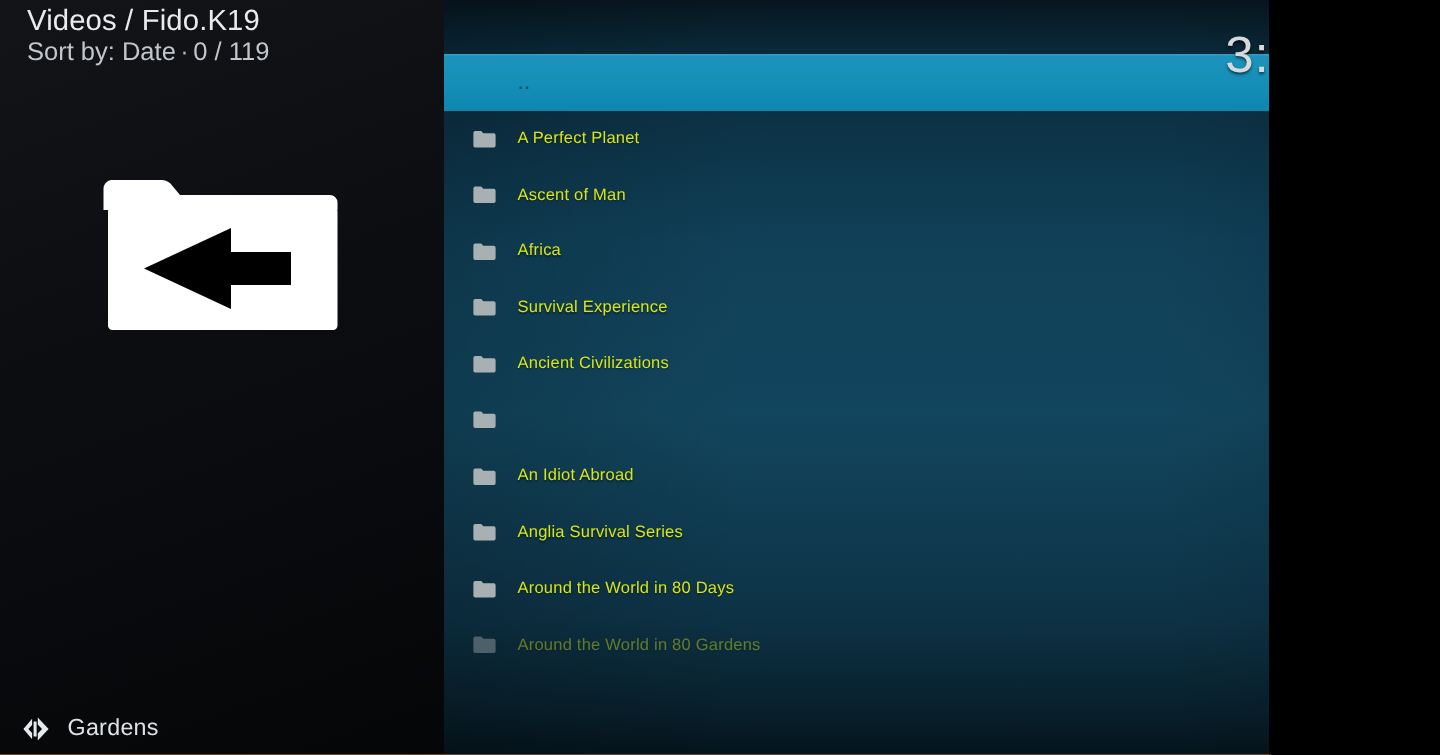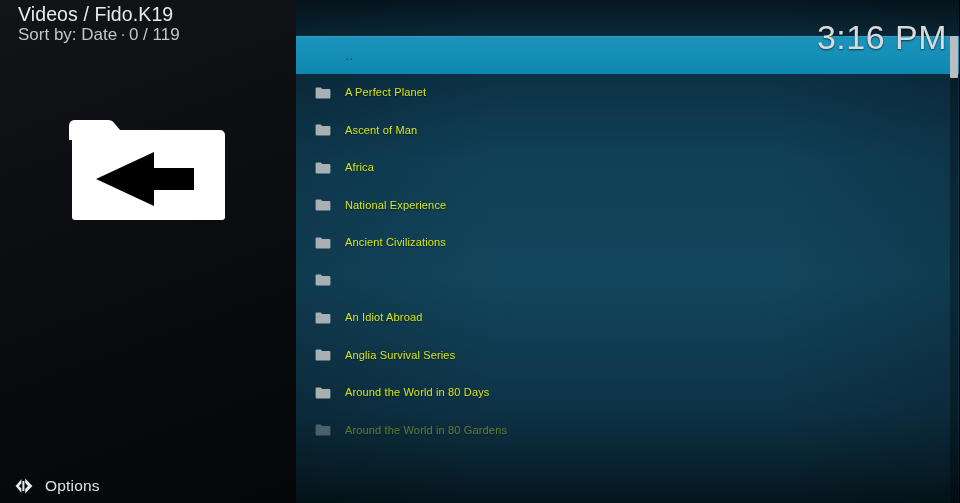--- a/index.html
+++ b/index.html
@@ -9,21 +9,21 @@
   }
   body {
     width: 960px;
     height: 503px;
     overflow: hidden;
     font-family: "Liberation Sans", sans-serif;
     -webkit-font-smoothing: antialiased;
   }
   #screen {
     position: relative;
-    width: 959px;
+    width: 846px;
     height: 503px;
     background: #fdba74;
     overflow: hidden;
   }
 
   
   #left-panel {
     position: absolute;
     left: 0; top: 0;
     width: 296px;
@@ -214,21 +214,21 @@
     </div>
 
     <div id="options-button">
       <span id="options-icon">
         <svg viewBox="0 0 20 18" xmlns="http://www.w3.org/2000/svg">
           <path d="M7.4 2.2 L1.6 9 L7.4 15.8 L7.4 11.6 L4.9 9 L7.4 6.4 Z" fill="#e6e9ec"></path>
           <path d="M11.2 1.4 L18.4 9 L11.2 16.6 L11.2 12.0 L14.0 9 L11.2 6.0 Z" fill="#e6e9ec"></path>
           <rect x="8.4" y="4.0" width="2.0" height="10.0" fill="#e6e9ec"></rect>
         </svg>
       </span>
-      <span id="options-label">Options</span>
+      <span id="options-label">Gardens</span>
     </div>
   </div>
 
   <div id="list-panel">
 
     <div id="clock">3:16 PM</div>
 
     <div id="list">
         <div class="row selected">
           <span class="row-icon">
@@ -261,21 +261,21 @@
             </svg>
           </span>
           <span class="row-label">Africa</span>
         </div>
         <div class="row">
           <span class="row-icon">
             <svg viewBox="0 0 16 13" xmlns="http://www.w3.org/2000/svg">
               <path d="M0.6 2.6 a1.2 1.2 0 0 1 1.2 -1.2 h4.0 l1.4 1.5 h7.0 a1.2 1.2 0 0 1 1.2 1.2 v7.1 a1.2 1.2 0 0 1 -1.2 1.2 h-12.4 a1.2 1.2 0 0 1 -1.2 -1.2 z" fill="#a9b0b4"></path>
             </svg>
           </span>
-          <span class="row-label">National Experience</span>
+          <span class="row-label">Survival Experience</span>
         </div>
         <div class="row">
           <span class="row-icon">
             <svg viewBox="0 0 16 13" xmlns="http://www.w3.org/2000/svg">
               <path d="M0.6 2.6 a1.2 1.2 0 0 1 1.2 -1.2 h4.0 l1.4 1.5 h7.0 a1.2 1.2 0 0 1 1.2 1.2 v7.1 a1.2 1.2 0 0 1 -1.2 1.2 h-12.4 a1.2 1.2 0 0 1 -1.2 -1.2 z" fill="#a9b0b4"></path>
             </svg>
           </span>
           <span class="row-label">Ancient Civilizations</span>
         </div>
         <div class="row">

